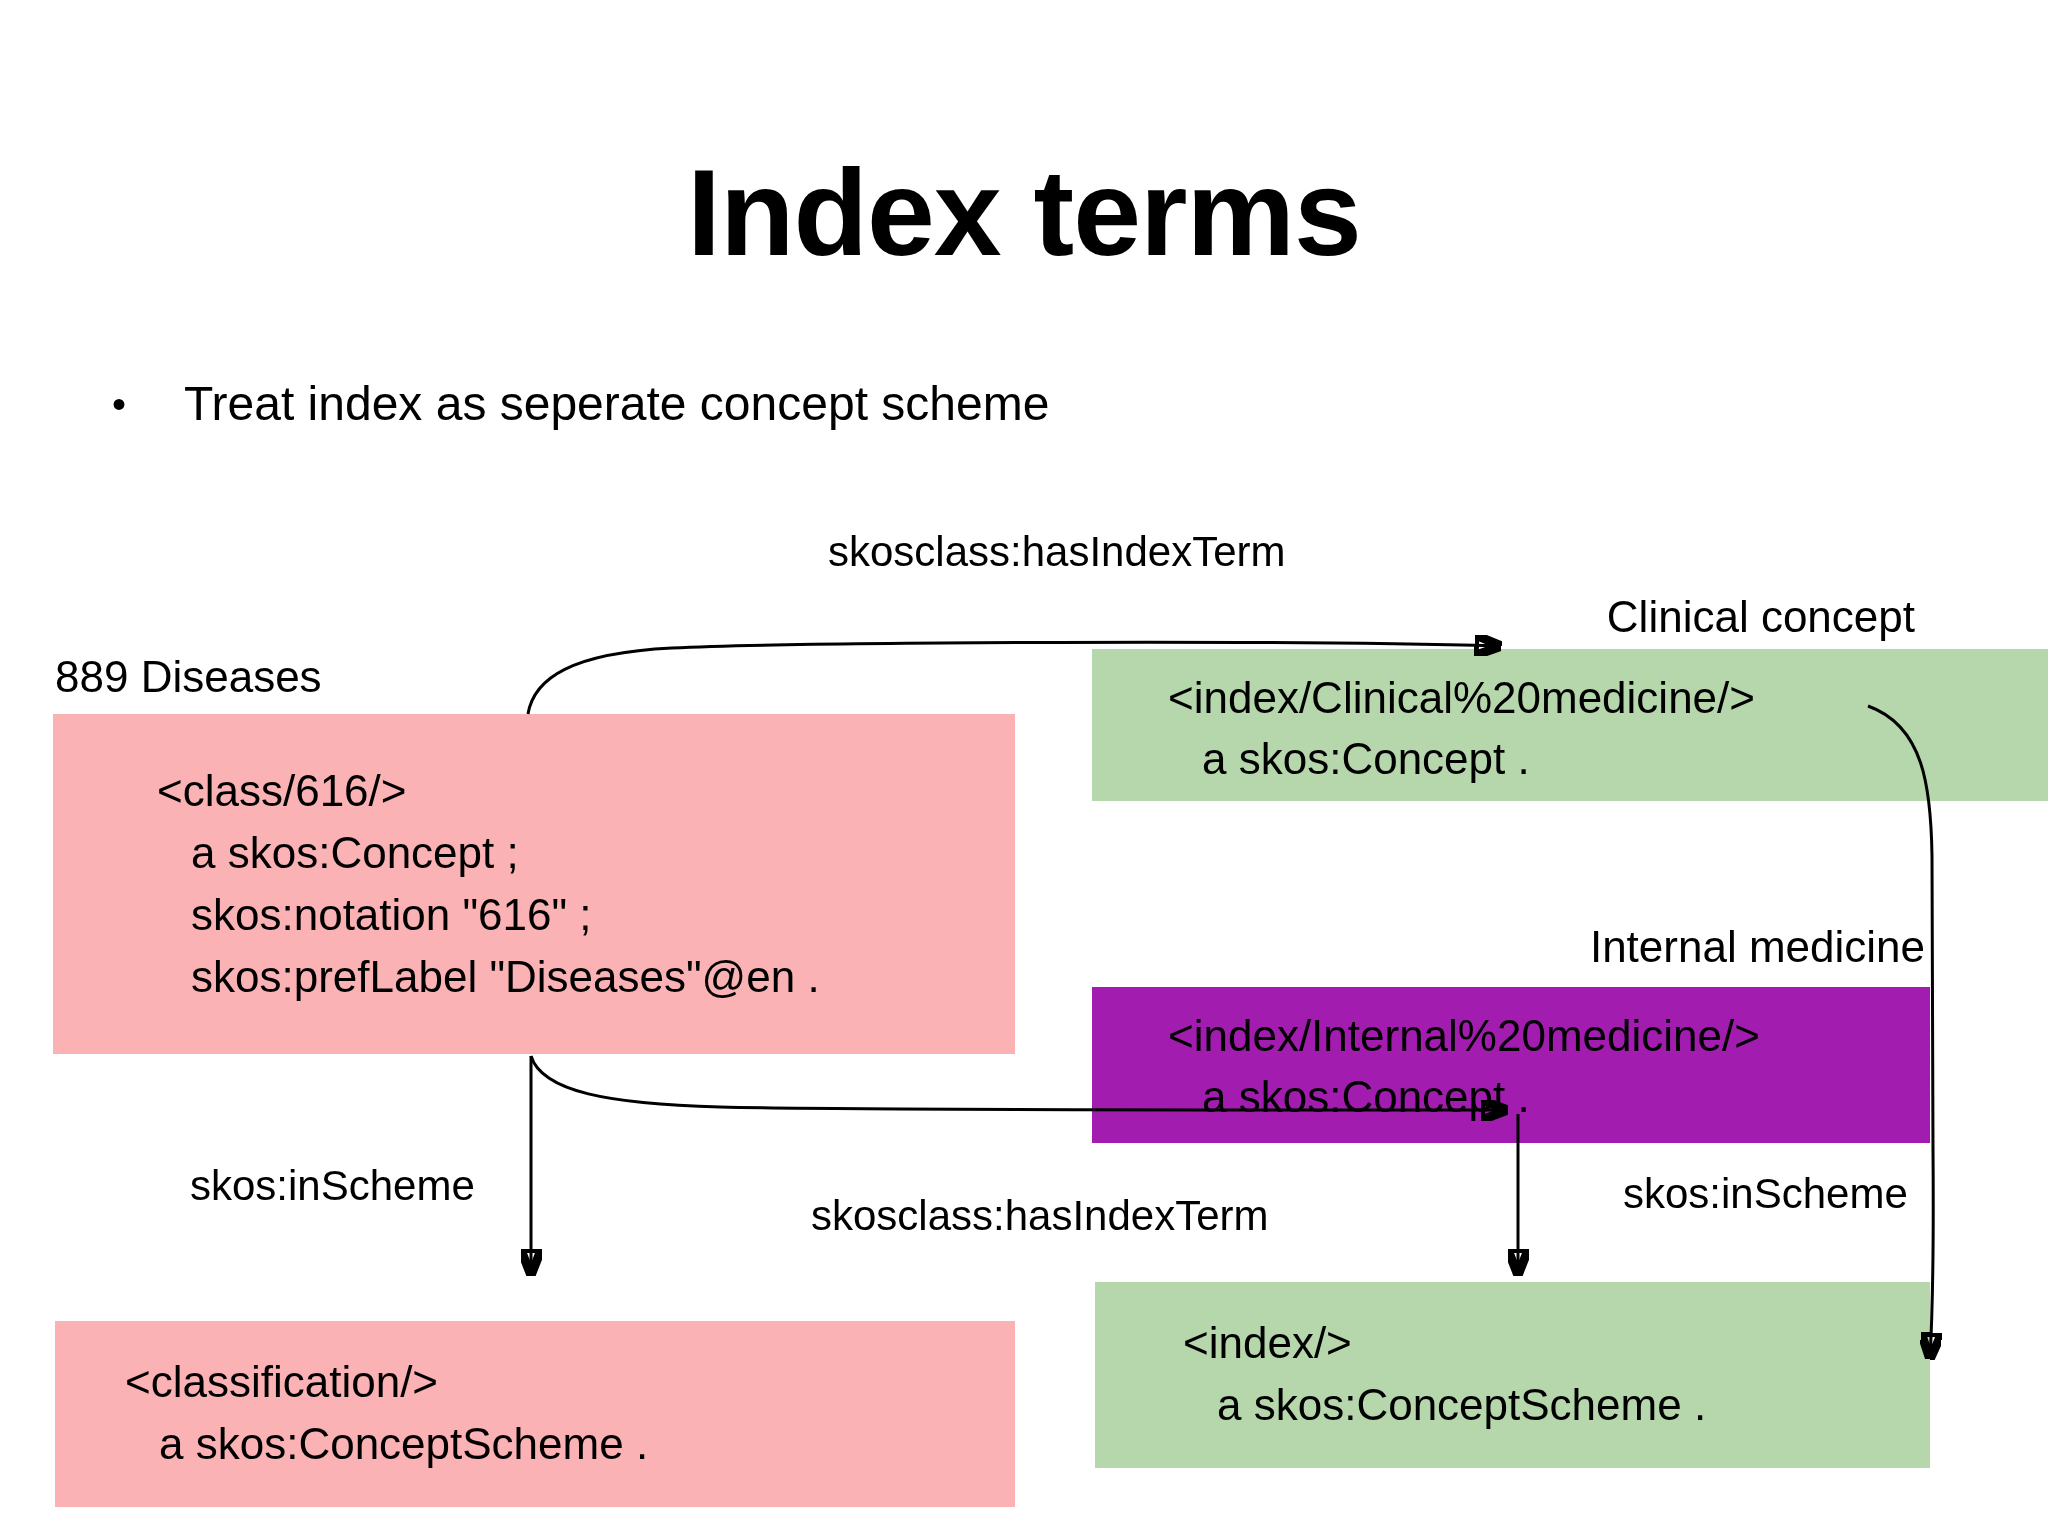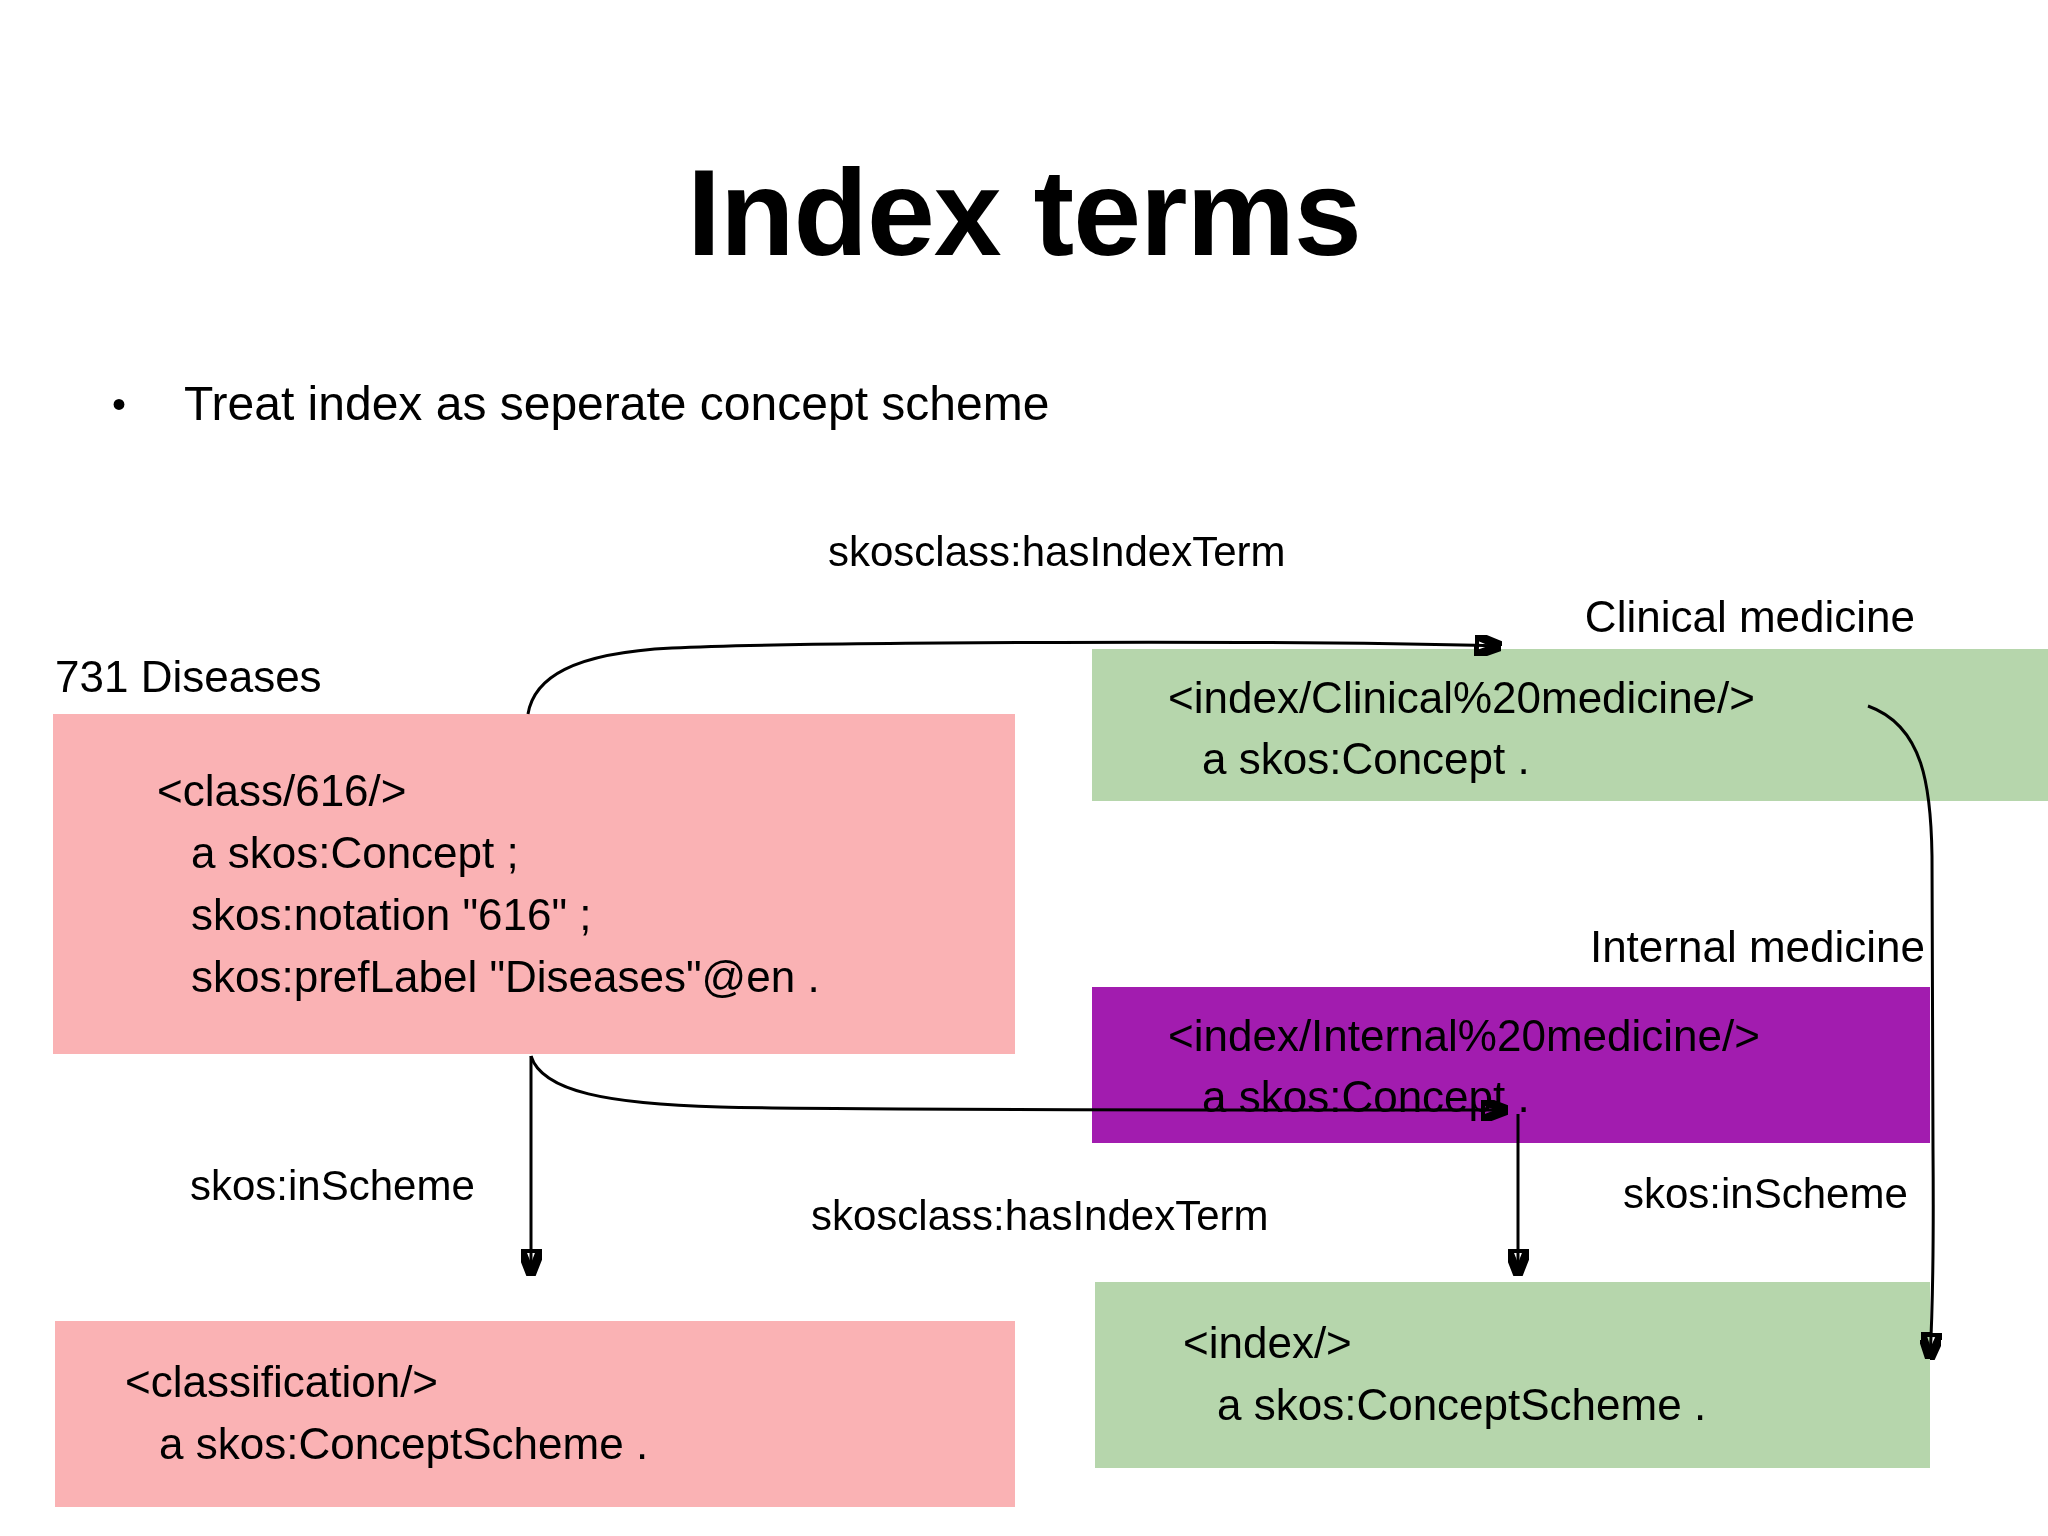--- a/index.html
+++ b/index.html
@@ -108,22 +108,22 @@
         <path d="M0,0 L9,3.5 L0,7 Z" fill="#000" stroke="none"></path>
       </marker>
     </defs>
     <path d="M 528 714 C 534 678 572 653 672 648 S 1240 639 1500 646" marker-end="url(#ah)"></path>
     <path d="M 1868 706 C 1924 726 1931 788 1932 856 L 1933 1150 C 1934 1270 1932 1322 1930 1358" marker-end="url(#ah)"></path>
     <path d="M 531 1056 L 531 1274" marker-end="url(#ah)"></path>
     <path d="M 531 1056 C 542 1092 610 1104 720 1107 S 1180 1110 1506 1110" marker-end="url(#ah)"></path>
     <path d="M 1518 1114 L 1518 1274" marker-end="url(#ah)"></path>
   </svg>
 
-  <div class="abs node-title lbl-616">731 Diseases</div>
-  <div class="abs node-title lbl-clinical">Clinical medicine</div>
+  <div class="abs node-title lbl-616">889 Diseases</div>
+  <div class="abs node-title lbl-clinical">Clinical concept</div>
   <div class="abs node-title lbl-internal">Internal medicine</div>
 
   <div class="abs edge-label lbl-hit-top">skosclass:hasIndexTerm</div>
   <div class="abs edge-label lbl-inscheme-left">skos:inScheme</div>
   <div class="abs edge-label lbl-hit-bottom">skosclass:hasIndexTerm</div>
   <div class="abs edge-label lbl-inscheme-right">skos:inScheme</div>
 
 </div>
 
 </body></html>

